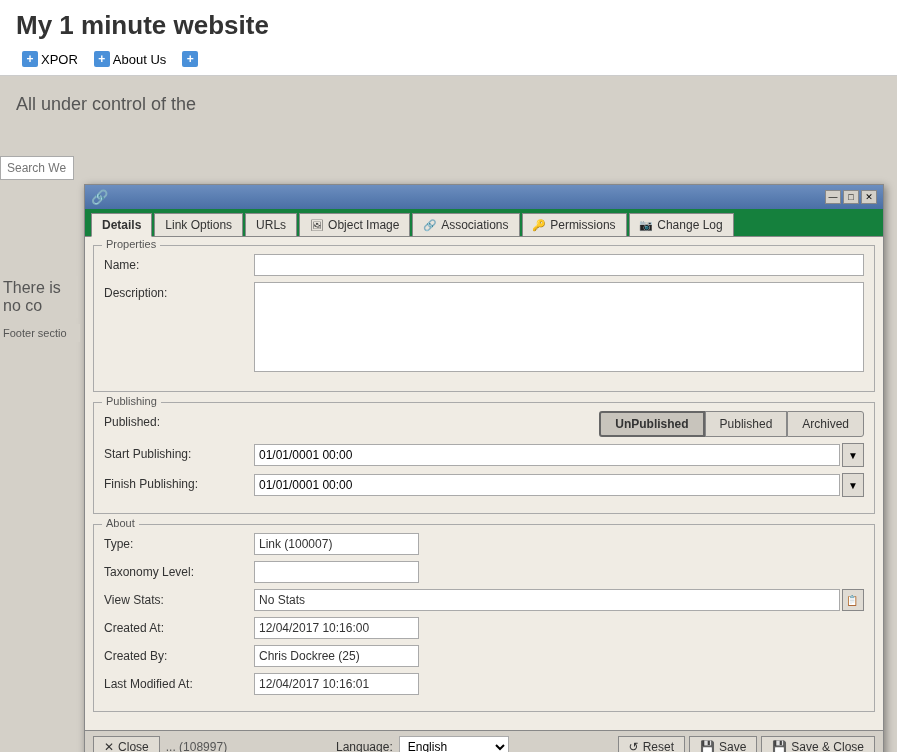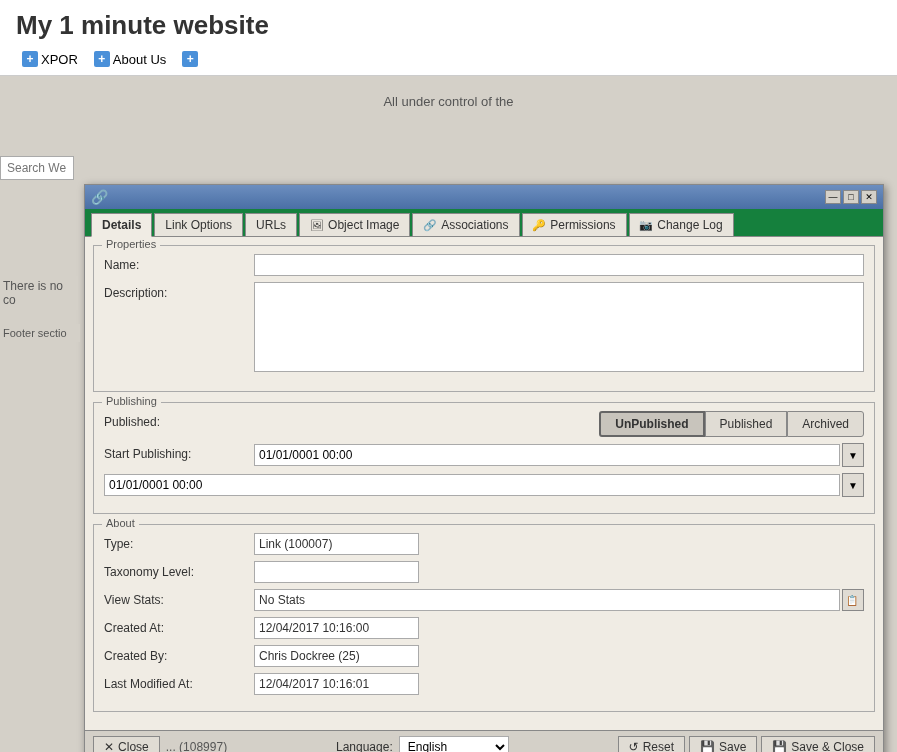--- a/index.html
+++ b/index.html
@@ -52,24 +52,24 @@
       border-radius: 2px;
     }
 
     
     .content-area {
       background: #d4d0c8;
       padding: 10px 16px;
       position: relative;
     }
     .content-subtitle {
-      text-align: center;
+      text-align: left;
       color: #555;
       padding: 8px 0;
-      font-size: 13px;
+      font-size: 18px;
     }
     .search-box {
       position: absolute;
       left: 0;
       top: 60px;
       background: #fff;
       border: 1px solid #aaa;
       width: 90px;
       padding: 4px 6px;
       font-size: 12px;
@@ -365,21 +365,21 @@
       <span class="plus-icon">+</span>
     </div>
   </div>
 </div>
 
 <div class="content-area" style="height: 640px; position: relative;">
   <div class="content-subtitle">All under control of the</div>
 
   <input class="search-box" type="text" placeholder="Search We" style="position: absolute; left: 0px; top: 80px; width: 74px; z-index: 1;">
 
-  <div class="sidebar-text" style="position:absolute; left:0; top:200px; width:78px; z-index:1; font-size:12px; color:#555; background:#d4d0c8; padding:3px;">There is no co</div>
+  <div class="sidebar-text" style="position:absolute; left:0; top:200px; width:78px; z-index:1; font-size:16px; color:#555; background:#d4d0c8; padding:3px;">There is no co</div>
   <div class="footer-text" style="position:absolute; left:0; top:248px; width:80px; z-index:1; font-size:11px; color:#555; background:#d4d0c8; padding:3px;">Footer sectio</div>
 
   <div class="dialog-overlay">
 
     <div class="dialog-titlebar">
       <span class="dialog-titlebar-icon">🔗</span>
       <div class="dialog-titlebar-controls">
         <button class="titlebar-btn">—</button>
         <button class="titlebar-btn">□</button>
         <button class="titlebar-btn">✕</button>
@@ -447,20 +447,21 @@
         <div class="form-row">
           <div class="form-label">Start Publishing:</div>
           <div class="form-control">
             <div class="date-select-wrap">
               <input class="date-input" type="text" value="01/01/0001 00:00" style="">
               <button class="date-btn">▼</button>
             </div>
           </div>
         </div>
         <div class="form-row">
+          <div class="form-label">Finish Publishing:</div>
           <div class="form-control">
             <div class="date-select-wrap">
               <input class="date-input" type="text" value="01/01/0001 00:00" style="">
               <button class="date-btn">▼</button>
             </div>
           </div>
         </div>
       </div>
 
       <div class="section-group">

